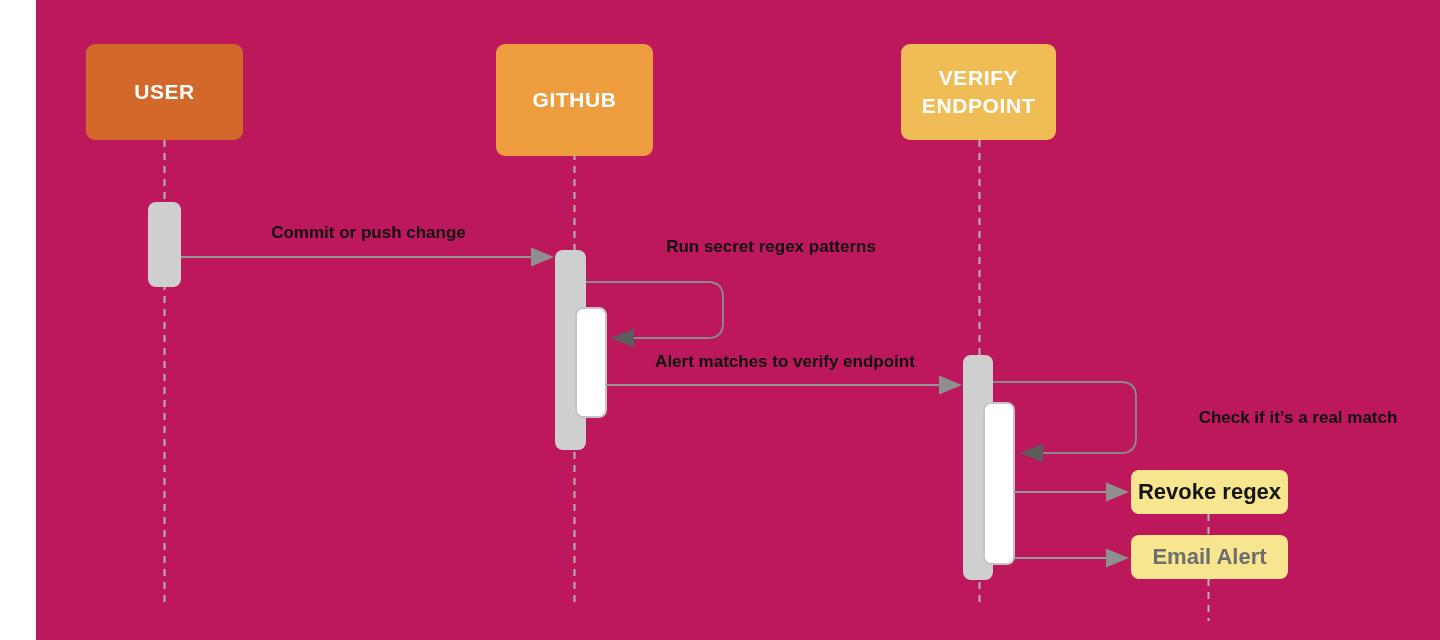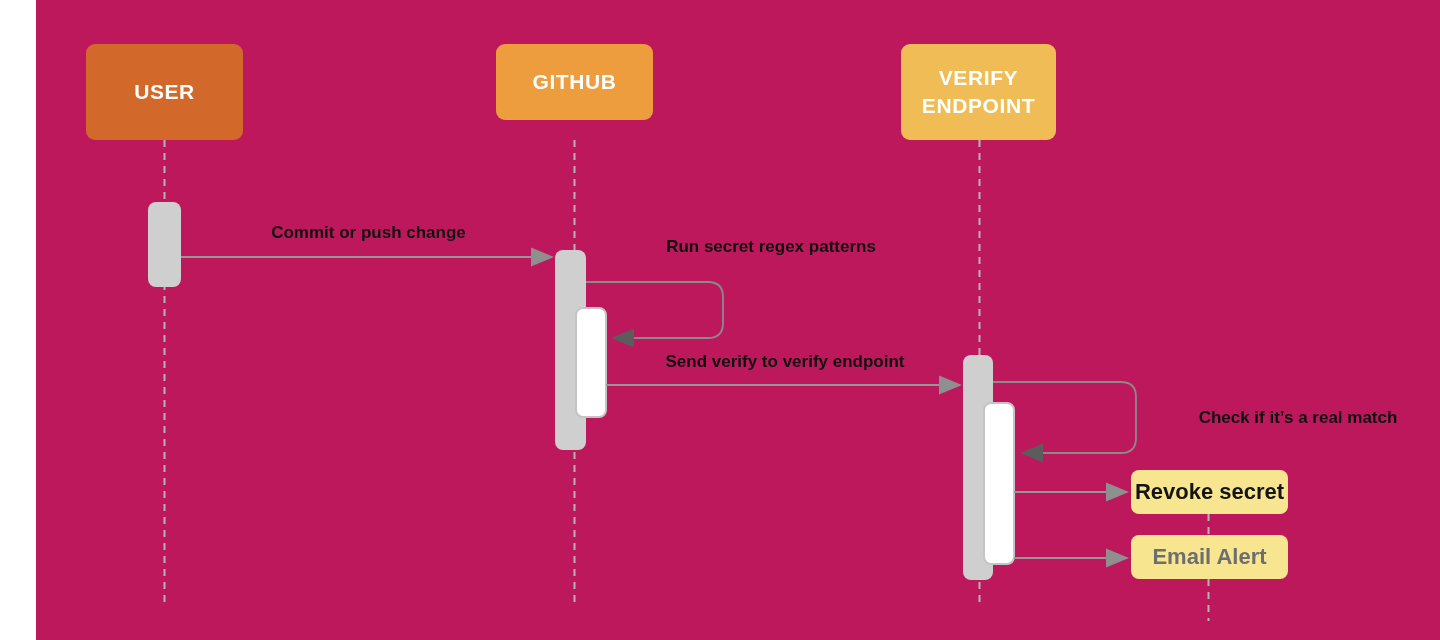--- a/index.html
+++ b/index.html
@@ -31,21 +31,21 @@
     text-align: center;
     color: #ffffff;
     font-weight: bold;
     font-size: 21px;
     letter-spacing: 0.6px;
     line-height: 1.35;
     padding: 0 12px;
     box-sizing: border-box;
   }
   #actor-user   { left: 50px;  top: 44px; width: 157px; height: 96px; }
-  #actor-github { left: 460px; top: 44px; width: 157px; height: 76px; text-align: center; }
+  #actor-github { left: 460px; top: 44px; width: 157px; height: 112px; text-align: center; }
   #actor-verify { left: 865px; top: 44px; width: 155px; height: 96px; }
 
   
   .activation {
     position: absolute;
     z-index: 2;
     background: #cfcfcf;
     border-radius: 8px;
   }
   #act-user   { left: 112px; top: 202px; width: 33px; height: 85px;  }
@@ -139,23 +139,23 @@
   </div>
   <div class="actor-box" id="actor-github" style="background-color: rgb(237, 157, 61);">
     <span>GITHUB</span>
   </div>
   <div class="actor-box" id="actor-verify" style="background-color: rgb(239, 188, 85);">
     <span>VERIFY ENDPOINT</span>
   </div>
 
   <div class="msg-label" id="lbl-commit">Commit or push change</div>
   <div class="msg-label" id="lbl-run">Run secret regex patterns</div>
-  <div class="msg-label" id="lbl-send">Send verify to verify endpoint</div>
+  <div class="msg-label" id="lbl-send">Alert matches to verify endpoint</div>
   <div class="msg-label" id="lbl-check">Check if it’s a real match</div>
 
   <div class="outcome-box" id="box-revoke" style="background-color: rgb(248, 229, 143); color: rgb(20, 20, 20);">
-    <span>Revoke secret</span>
+    <span>Revoke regex</span>
   </div>
   <div class="outcome-box" id="box-email" style="background-color: rgb(248, 229, 143); color: rgb(110, 110, 110);">
     <span>Email Alert</span>
   </div>
 
 </div>
 
 </body></html>

